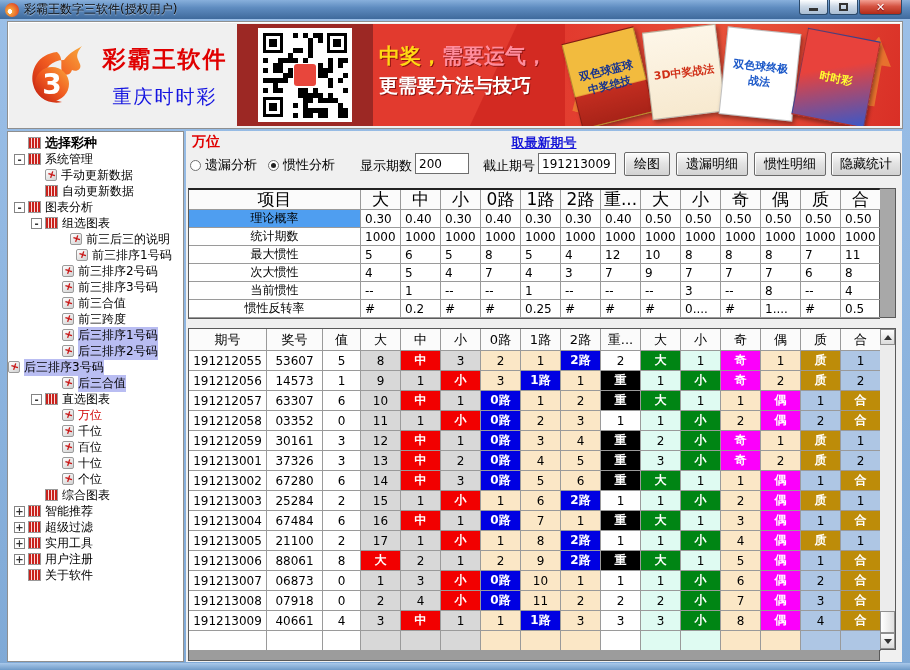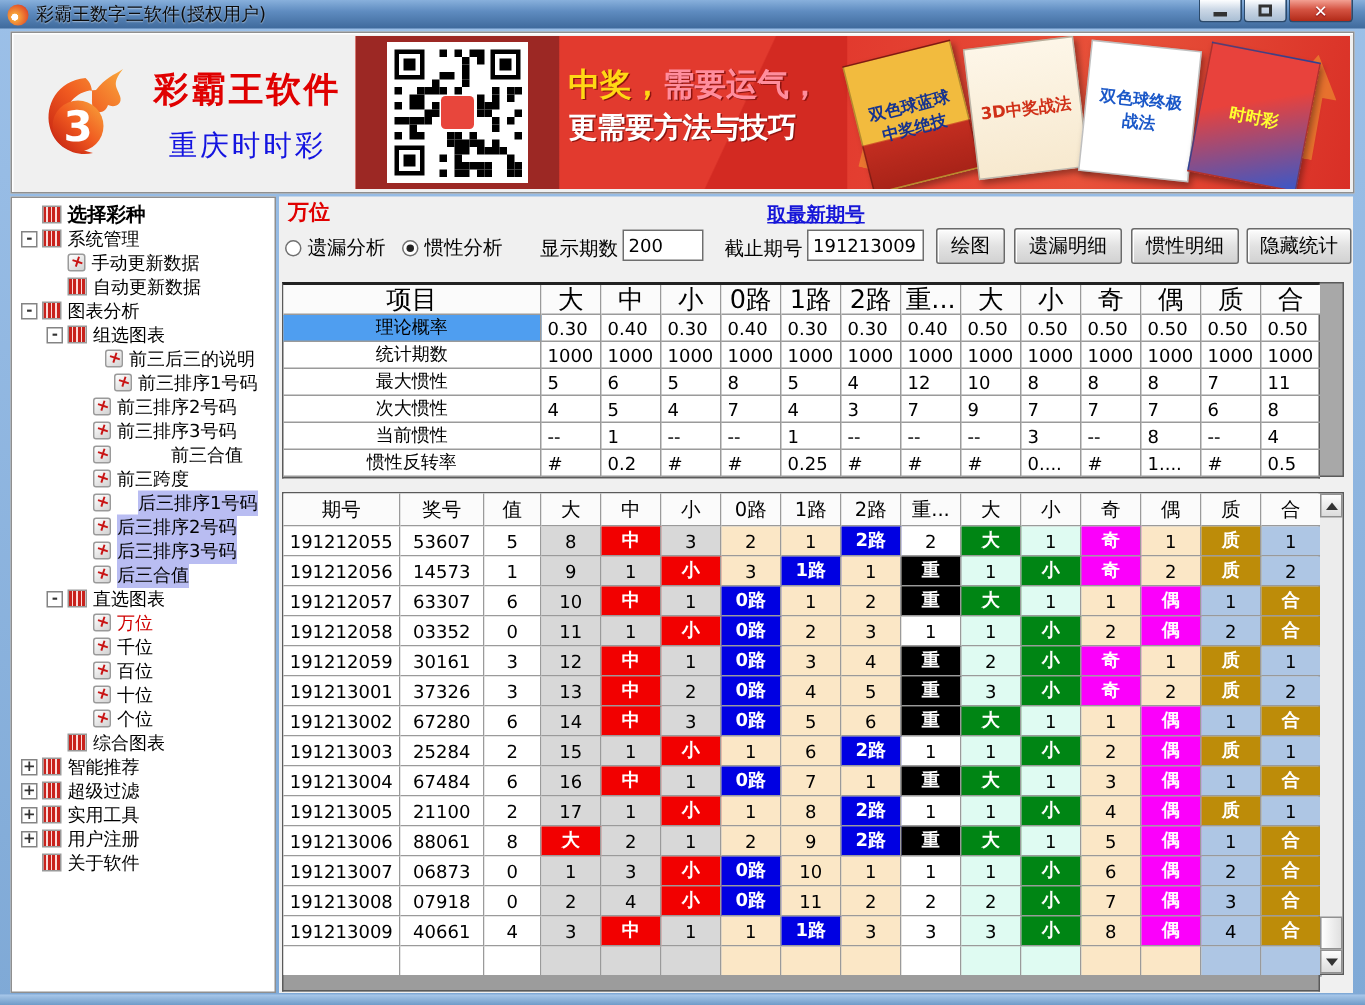--- a/index.html
+++ b/index.html
@@ -309,37 +309,37 @@
         <span class="tlabel">前三排序1号码</span>
       </div>
       <div class="tree-row" style="padding-left: 54px;">
         <span class="ic-dot"></span>
         <span class="tlabel">前三排序2号码</span>
       </div>
       <div class="tree-row" style="padding-left: 54px;">
         <span class="ic-dot"></span>
         <span class="tlabel">前三排序3号码</span>
       </div>
-      <div class="tree-row" style="padding-left: 54px; gap: 36px;">
+      <div class="tree-row" style="padding-left: 54px;">
         <span class="ic-dot"></span>
         <span class="tlabel">前三合值</span>
       </div>
       <div class="tree-row" style="padding-left: 54px;">
         <span class="ic-dot"></span>
         <span class="tlabel">前三跨度</span>
       </div>
-      <div class="tree-row" style="padding-left: 54px; gap: 14px;">
+      <div class="tree-row" style="padding-left: 54px;">
         <span class="ic-dot"></span>
         <span class="tlabel hl">后三排序1号码</span>
       </div>
       <div class="tree-row" style="padding-left: 54px;">
         <span class="ic-dot"></span>
         <span class="tlabel hl">后三排序2号码</span>
       </div>
-      <div class="tree-row" style="padding-left: 54px;">
+      <div class="tree-row" style="">
         <span class="ic-dot"></span>
         <span class="tlabel hl">后三排序3号码</span>
       </div>
       <div class="tree-row" style="padding-left: 54px;">
         <span class="ic-dot"></span>
         <span class="tlabel hl">后三合值</span>
       </div>
       <div class="tree-row" style="padding-left: 23px;">
         <span class="tbox">-</span>
         <span class="ic-chart"></span>

